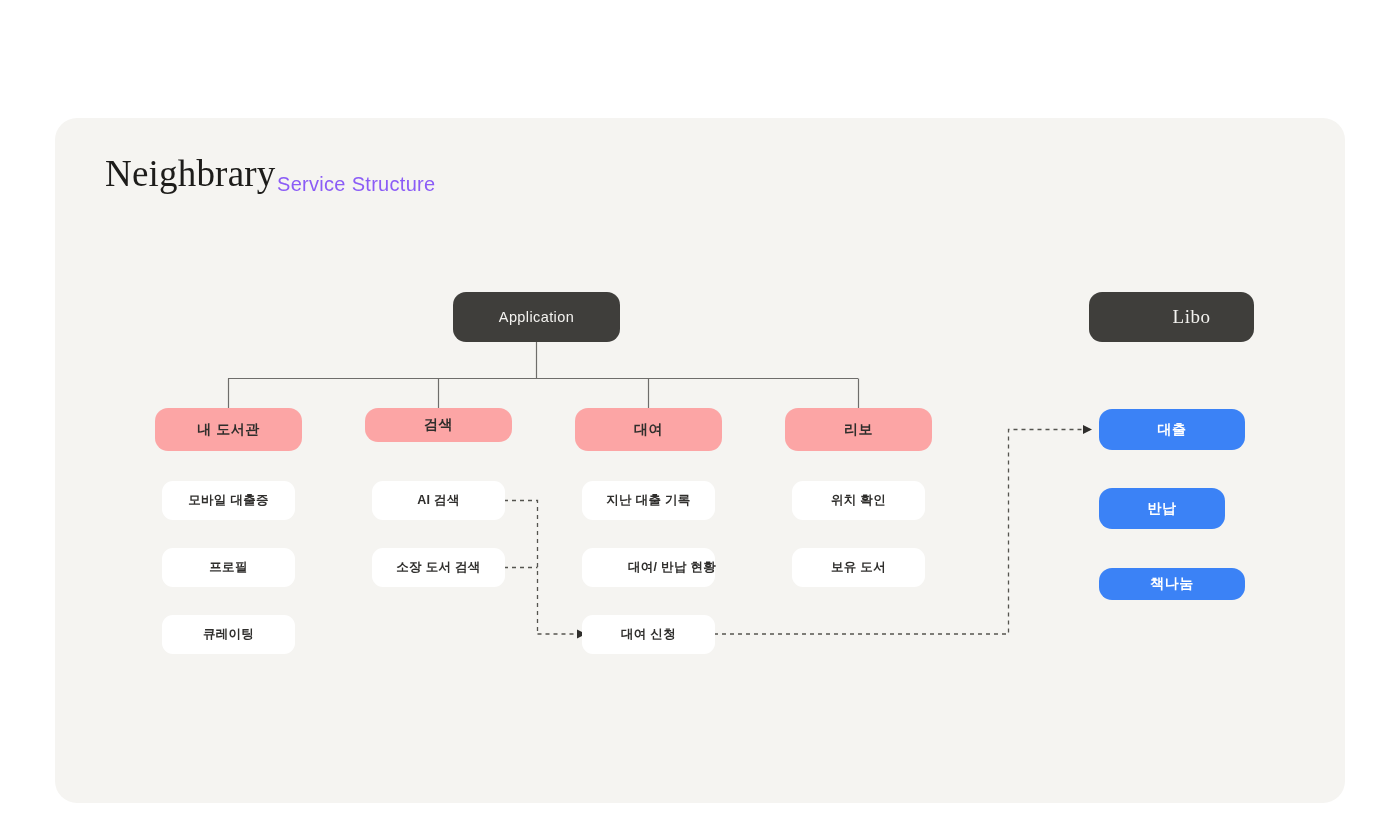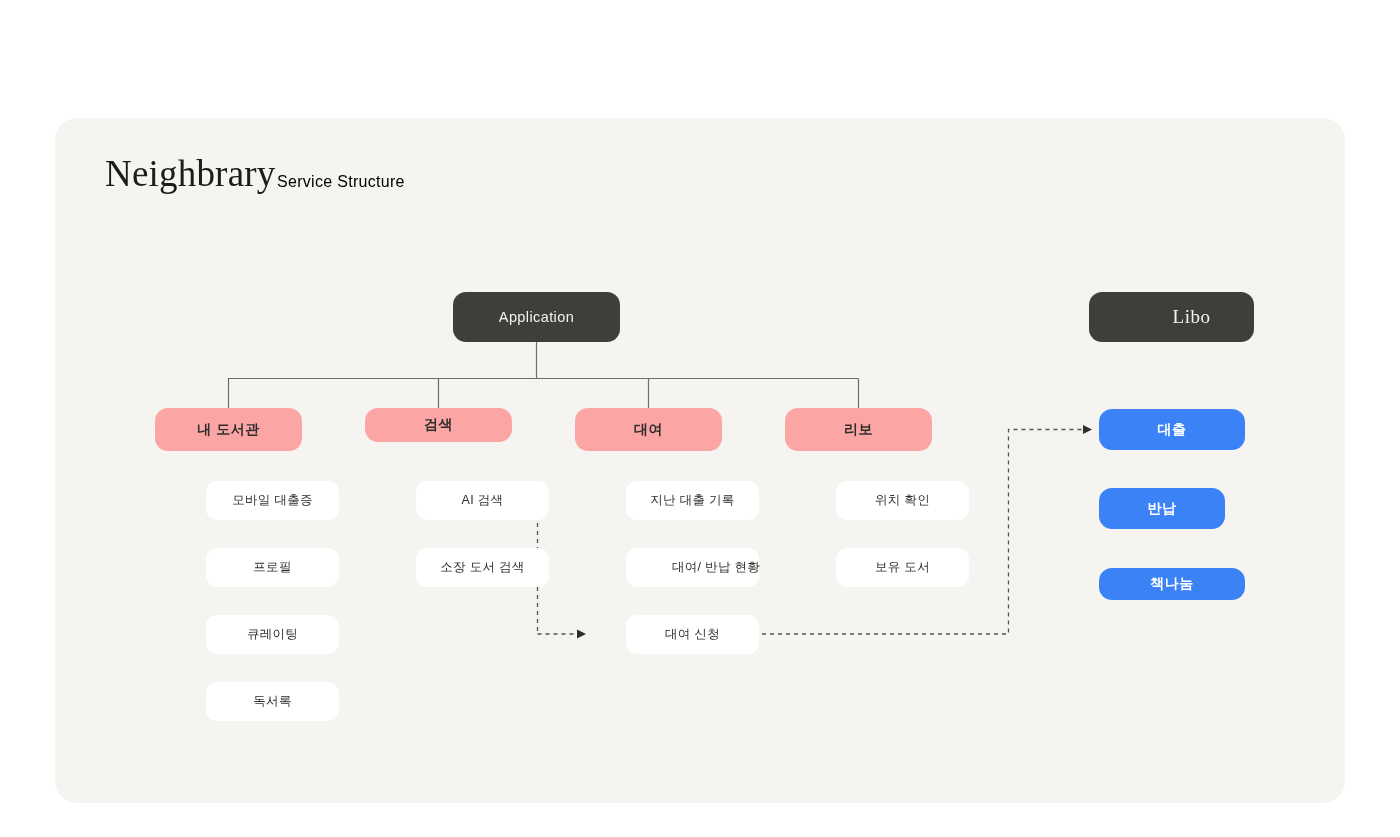--- a/index.html
+++ b/index.html
@@ -27,22 +27,22 @@
     font-family: "Liberation Serif", serif;
     font-size: 37px;
     letter-spacing: .2px;
     color: #1d1c1a;
     line-height: 1;
     white-space: nowrap;
   }
   .brand-sub {
     position: absolute;
     left: 277px; top: 173px;
-    font-size: 16px;
-    color: #000000;
+    font-size: 20px;
+    color: #8b5cf6;
     letter-spacing: .3px;
     white-space: nowrap;
   }
 
   
   #wires {
     position: absolute; left: 0; top: 0;
     width: 1400px; height: 837px;
     pointer-events: none;
   }
@@ -82,23 +82,22 @@
     border-radius: 13px;
     font-size: 14px;
     font-weight: 700;
     letter-spacing: .5px;
   }
   .node-leaf {
     background: #ffffff;
     color: #2f2e2c;
     border-radius: 11px;
     font-size: 12.5px;
-    font-weight: 400;
+    font-weight: 700;
     letter-spacing: .3px;
-    margin-left: 44px;
   }
 </style>
 </head>
 <body>
 
 <div id="stage">
 
   <div class="card"></div>
 
   <div class="brand">Neighbrary</div>
@@ -156,23 +155,20 @@
 
   <div class="node node-leaf" style="left:162px; top:481px; width:133px; height:39px;">
     <span>모바일 대출증</span>
   </div>
   <div class="node node-leaf" style="left:162px; top:548px; width:133px; height:39px;">
     <span>프로필</span>
   </div>
   <div class="node node-leaf" style="left:162px; top:615px; width:133px; height:39px;">
     <span>큐레이팅</span>
   </div>
-  <div class="node node-leaf" style="left:162px; top:682px; width:133px; height:39px;">
-    <span>독서록</span>
-  </div>
 
   <div class="node node-leaf" style="left:372px; top:481px; width:133px; height:39px;">
     <span>AI 검색</span>
   </div>
   <div class="node node-leaf" style="left:372px; top:548px; width:133px; height:39px;">
     <span>소장 도서 검색</span>
   </div>
 
   <div class="node node-leaf" style="left:582px; top:481px; width:133px; height:39px;">
     <span>지난 대출 기록</span>

